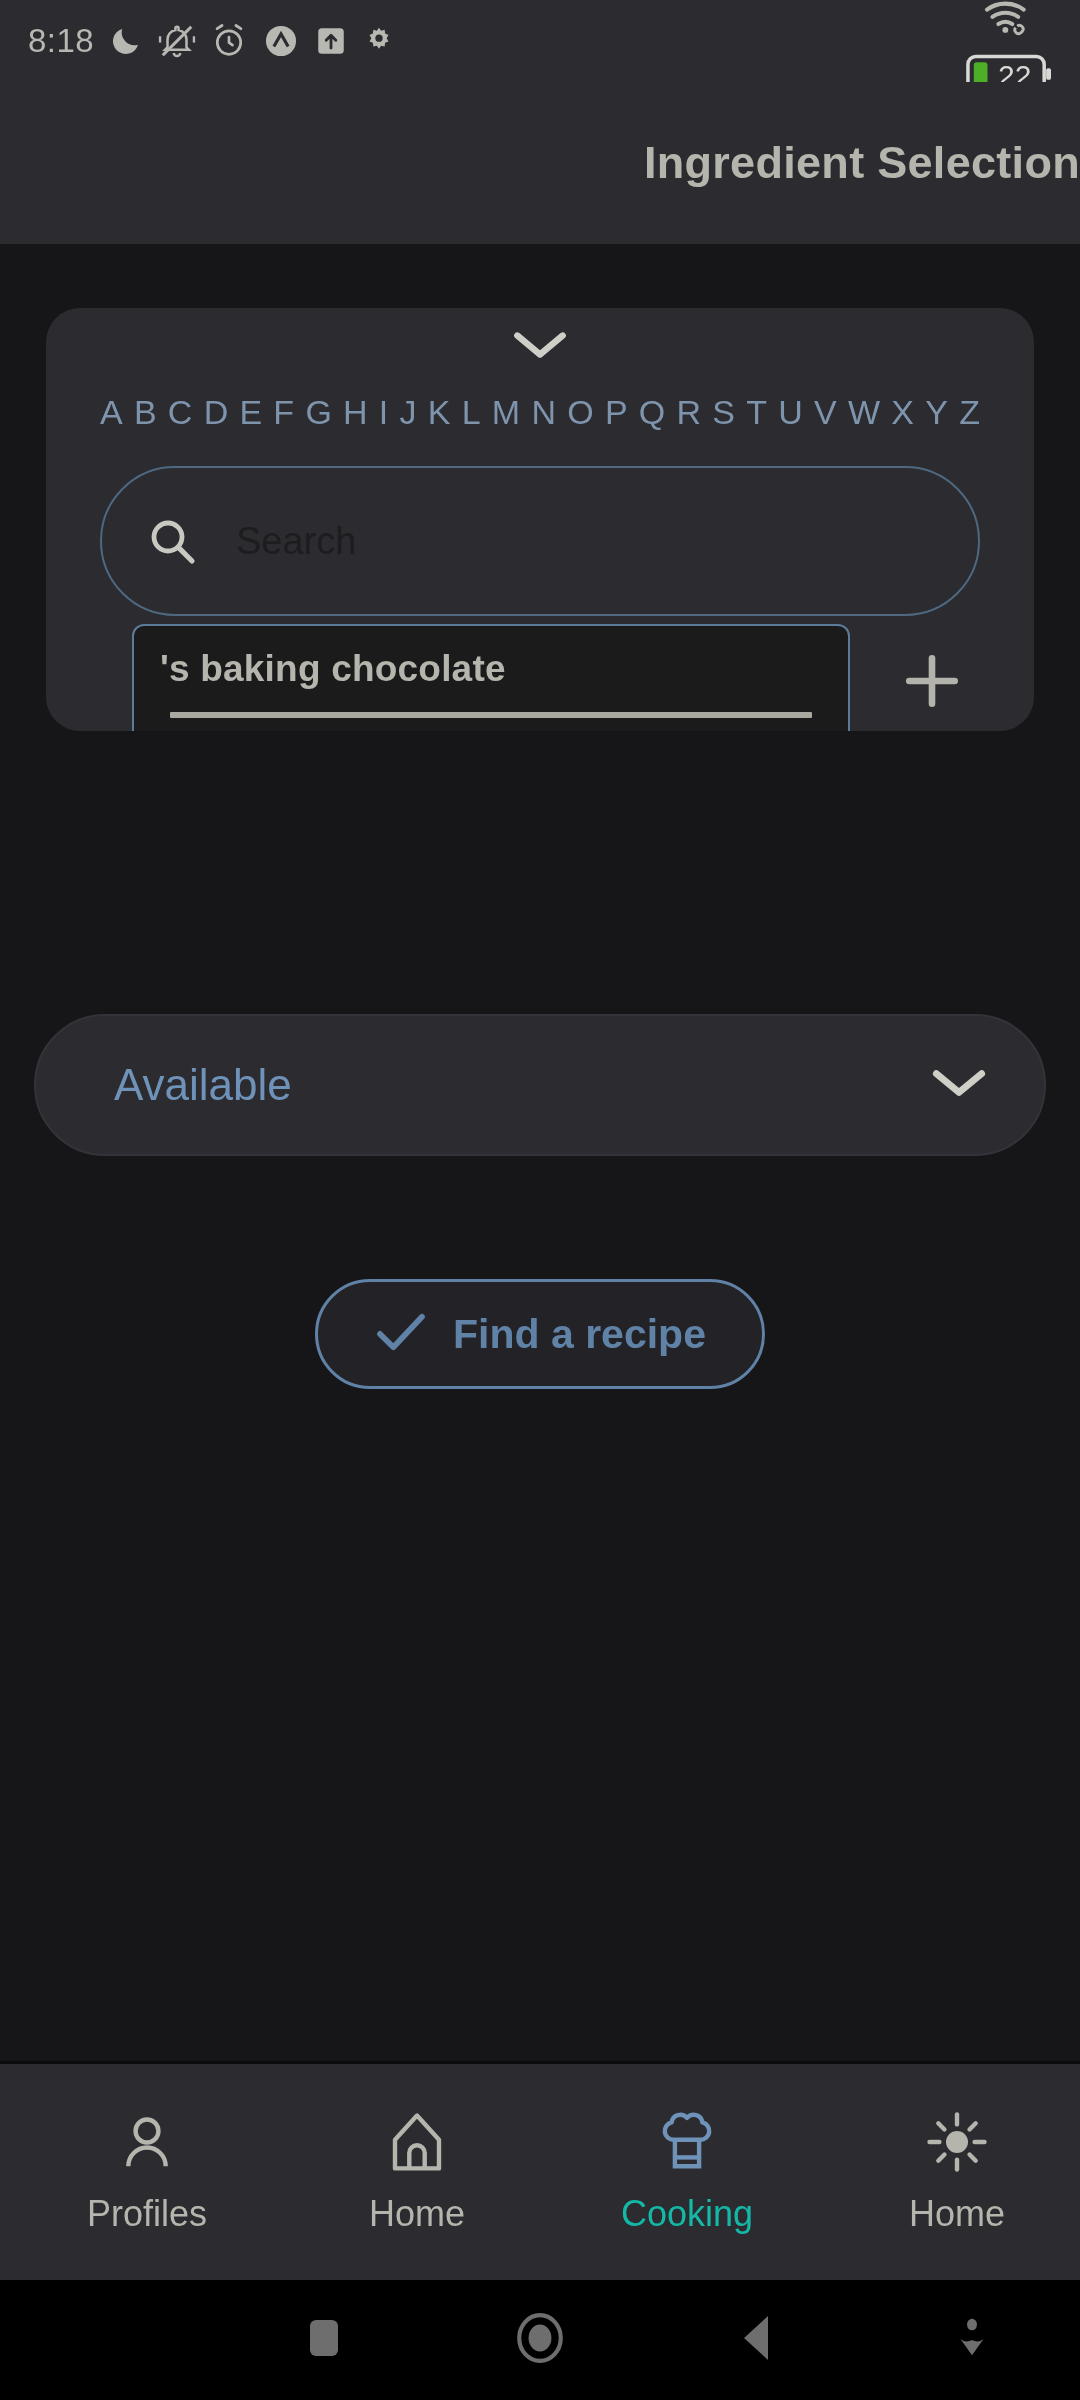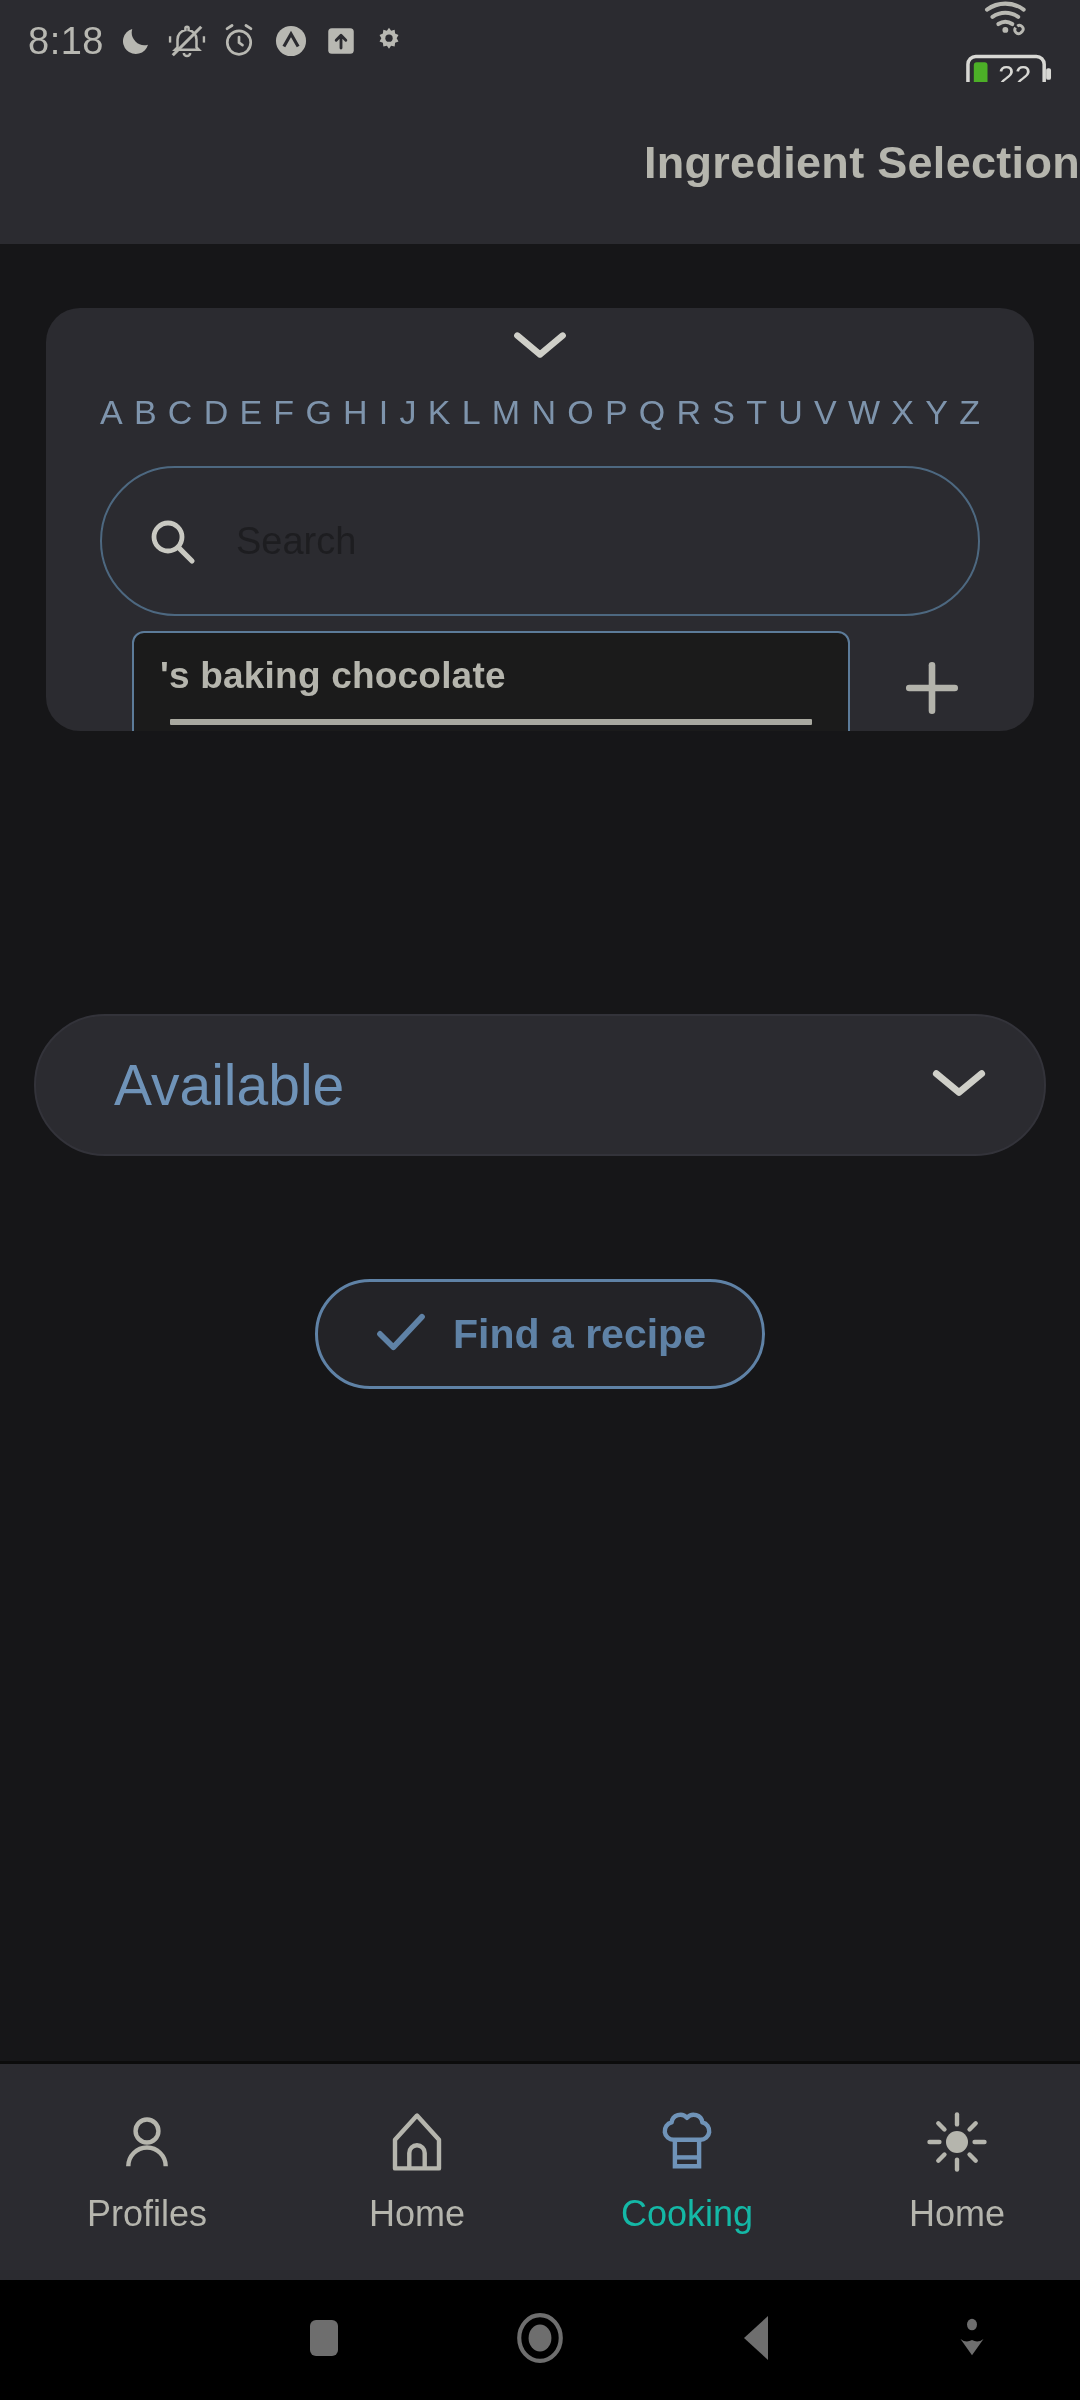--- a/index.html
+++ b/index.html
@@ -13,21 +13,21 @@
 
   
   .statusbar {
     position: absolute; top: 0; left: 0; width: 1080px; height: 82px;
     background: #2b2b30;
     display: flex; align-items: center; justify-content: space-between;
     padding: 0 28px;
   }
   .sb-left { display: flex; align-items: center; gap: 14px; }
   .sb-right { display: flex; align-items: center; gap: 14px; flex-direction: column; }
-  .sb-time { color: #b8b8b2; font-size: 38px; letter-spacing: .5px; }
+  .sb-time { color: #b8b8b2; font-size: 33px; letter-spacing: .5px; }
   .sb-ico { display: inline-flex; align-items: center; }
   .sb-ico svg { display: block; }
 
   
   .titlebar {
     position: absolute; top: 82px; left: 0; width: 1080px; height: 162px;
     background: #2b2b30;
     display: flex; align-items: center; justify-content: flex-end;
   }
   .title {
@@ -69,21 +69,21 @@
     background: #2b2b30;
     display: flex; align-items: center;
     padding-left: 44px;
   }
   .search-icon { width: 52px; height: 52px; flex: 0 0 auto; }
   .search-ph {
     color: #1d1d20; font-size: 38px; margin-left: 38px;
   }
 
   
-  .list { margin-top: 15px; }
+  .list { margin-top: 8px; }
   .row {
     display: flex; align-items: center;
     padding: 0 54px 0 86px;
     margin-bottom: 60px;
     height: 118px;
   }
   .row-box {
     flex: 1 1 auto; height: 118px;
     border: 2px solid #5c7b99;
     border-radius: 12px;
@@ -108,21 +108,21 @@
   
   .dropdown {
     position: absolute; left: 34px; top: 770px;
     width: 1012px; height: 142px;
     border: 2px solid #33333a;
     border-radius: 72px;
     background: #2b2b30;
     display: flex; align-items: center; justify-content: space-between;
     padding: 0 56px 0 78px;
   }
-  .dropdown-value { color: #6f93b8; font-size: 57px; }
+  .dropdown-value { color: #6f93b8; font-size: 44px; }
 
   
   .find-wrap {
     position: absolute; left: 0; top: 1035px; width: 1080px;
     display: flex; justify-content: center;
   }
   .find-btn {
     border: 3px solid #5f82a6;
     border-radius: 58px;
     background: #232327;

